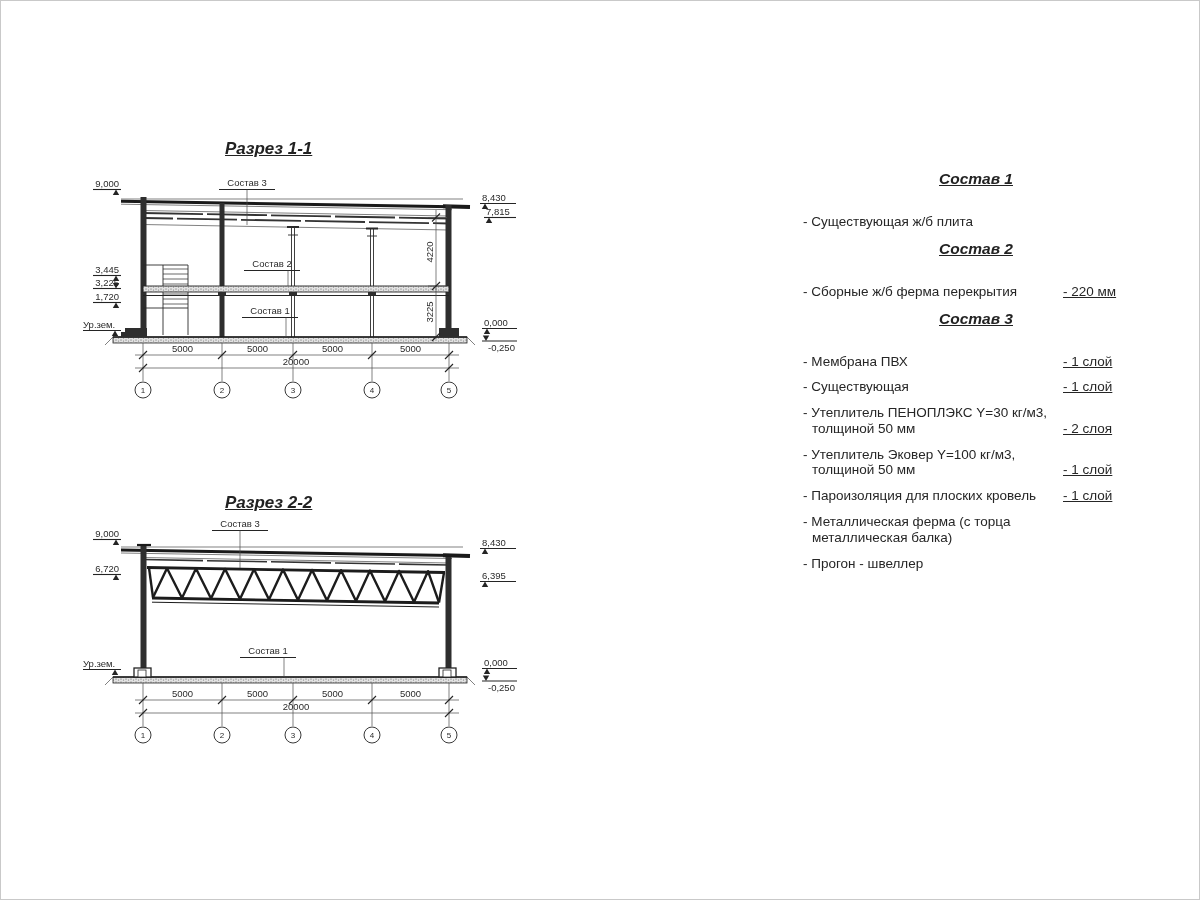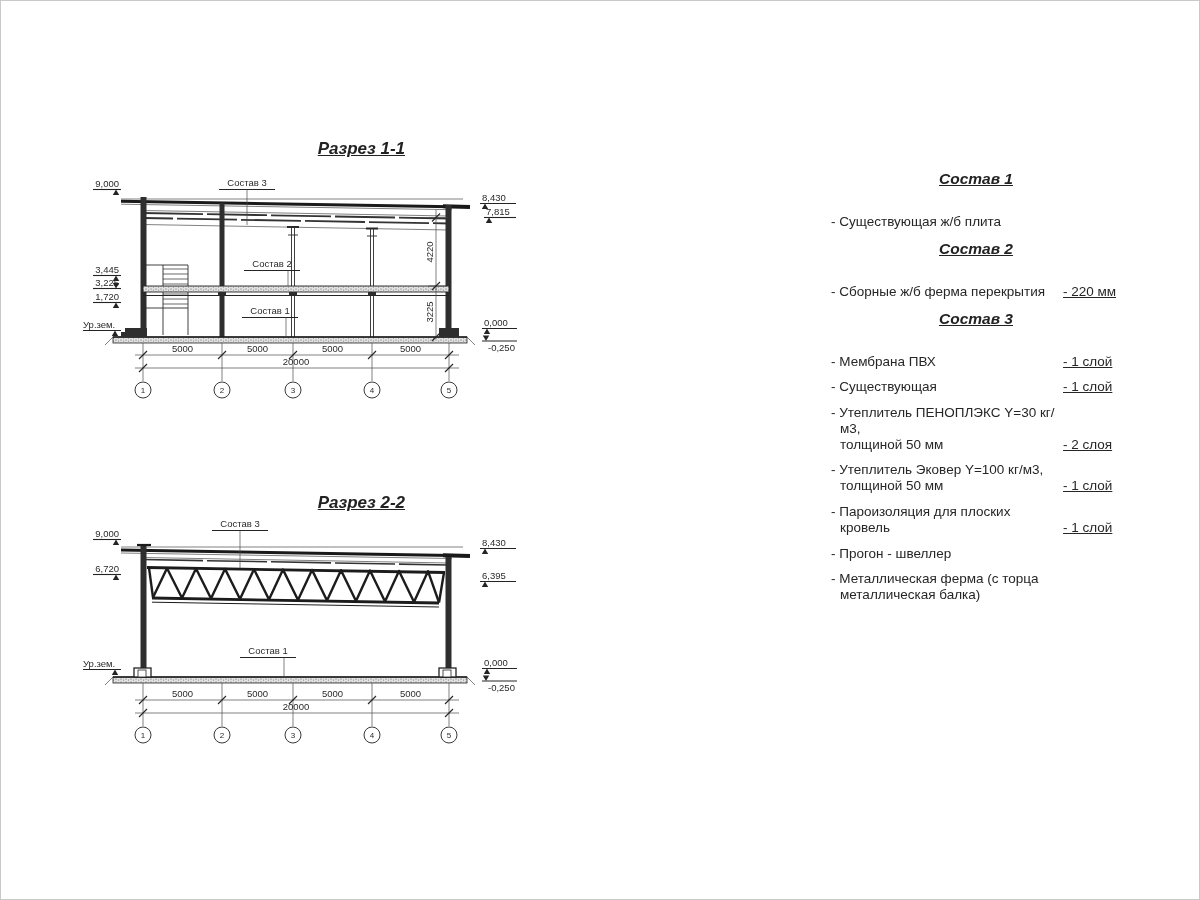--- a/index.html
+++ b/index.html
@@ -1,41 +1,41 @@
 <!DOCTYPE html>
 <html><head>
 <meta charset="utf-8">
 <style>
   html,body{margin:0;padding:0;}
   body{width:1200px;height:900px;position:relative;background:#ffffff;
        font-family:"Liberation Sans","DejaVu Sans",sans-serif;color:#262626;overflow:hidden;}
   .page-border{position:absolute;inset:0;border:1px solid #c9c9c9;pointer-events:none;}
 
-  .sec-title{position:absolute;width:180px;text-align:right;font-size:17px;font-weight:bold;
+  .sec-title{position:absolute;width:180px;text-align:left;font-size:17px;font-weight:bold;
              font-style:italic;text-decoration:underline;color:#222;}
   #title-1{left:225px;top:139px;}
   #title-2{left:225px;top:481px;margin-top:12px;}
 
   svg{position:absolute;overflow:visible;}
   #svg-sec1{left:55px;top:168px;}
   #svg-sec2{left:55px;top:510px;}
   svg text{font-family:"Liberation Sans","DejaVu Sans",sans-serif;fill:#2a2a2a;}
   .t9{font-size:9.5px;}
   .t8{font-size:8px;}
   .thin{stroke:#4a4a4a;stroke-width:0.7;}
   .med{stroke:#242424;stroke-width:1.1;}
   .tick{stroke:#242424;stroke-width:1.1;}
   .dark{fill:#2e2e2e;}
 
   .legend{position:absolute;left:803px;top:170px;width:336px;}
   .lg-head{text-align:center;padding-left:10px;font-size:15.5px;font-weight:bold;font-style:italic;
            color:#222;margin:6px 0 26px 0;}
   .lg-head span{text-decoration:underline;}
   .lg-head:first-child{margin-top:0;}
-  .lg-row{display:flex;align-items:flex-end;margin-bottom:10px;font-size:13.5px;line-height:1.17;margin-left:28px;}
+  .lg-row{display:flex;align-items:flex-end;margin-bottom:10px;font-size:13.5px;line-height:1.17;}
   .lg-text{flex:1;white-space:pre-line;padding-right:4px;text-indent:-9px;padding-left:9px;}
   .lg-val{width:76px;flex-shrink:0;white-space:nowrap;text-decoration:underline;}
 </style>
 </head>
 <body>
 
 <div class="page-border"></div>
 
 <div class="sec-title" id="title-1">Разрез 1-1</div>
 
@@ -390,20 +390,20 @@
   <div class="lg-row">
     <span class="lg-text">- Утеплитель Эковер Y=100 кг/м3,
 толщиной 50 мм</span>
     <span class="lg-val">- 1 слой</span>
   </div>
   <div class="lg-row">
     <span class="lg-text">- Пароизоляция для плоских кровель</span>
     <span class="lg-val">- 1 слой</span>
   </div>
   <div class="lg-row">
+    <span class="lg-text">- Металлическая ферма (с торца металлическая балка)</span>
+    <span class="lg-val"></span>
+  </div>
+  <div class="lg-row">
     <span class="lg-text">- Прогон - швеллер</span>
     <span class="lg-val"></span>
   </div>
-  <div class="lg-row">
-    <span class="lg-text">- Металлическая ферма (с торца металлическая балка)</span>
-    <span class="lg-val"></span>
-  </div>
 </div>
 
 </body></html>

